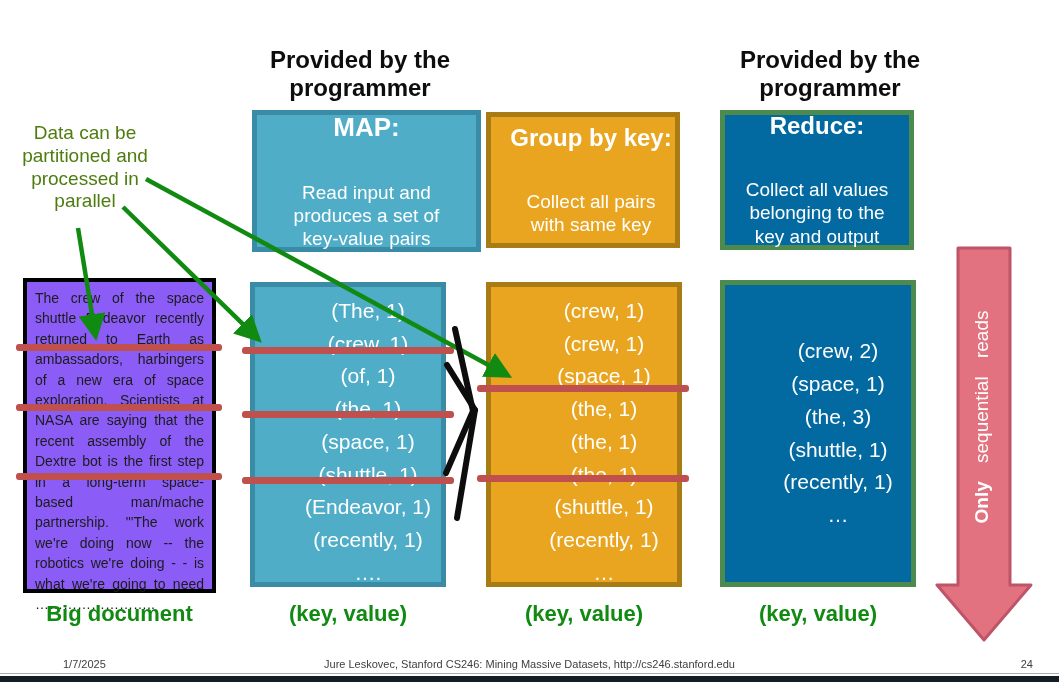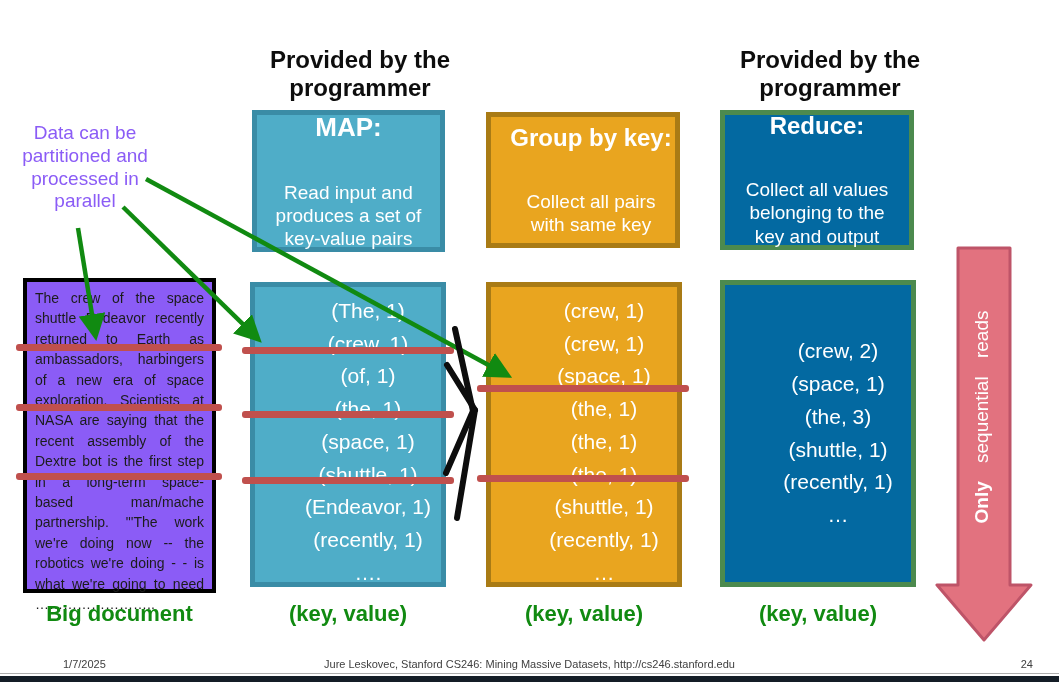--- a/index.html
+++ b/index.html
@@ -12,34 +12,34 @@
 
   .header {
     position:absolute; width:240px; text-align:center;
     font-size:24px; font-weight:bold; color:#0d0d0d; line-height:1.18;
   }
   .header.left { left:240px; top:46px; }
   .header.right { left:710px; top:46px; }
 
   .callout {
     position:absolute; left:2px; top:122px; width:166px; text-align:center;
-    font-size:19px; color:#8b5cf6; line-height:1.2;
+    font-size:19px; color:#4d7c0f; line-height:1.2;
   }
 
   .pbox {
     position:absolute; text-align:center; color:#fff;
     display:flex; flex-direction:column; justify-content:center;
   }
   .pbox .title { font-weight:bold; font-size:24px; margin-bottom:2px; }
   .pbox .desc { font-size:19px; line-height:1.22;margin-top:36px; }
   .box-blue   { background:#4fadc8; border:5px solid #3a8ca6; }
   .box-orange { background:#e9a51f; border:5px solid #a97b15; }
   .box-green  { background:#0369a1; border:5px solid #4c8a4e; }
 
-  .map-box    { left:252px; top:110px; width:193px; height:142px; }
+  .map-box    { left:252px; top:110px; width:229px; height:142px; }
   .map-box .title { font-size:26px; }
   .group-box  { left:486px; top:112px; width:194px; height:136px;padding-left:16px; }
   .reduce-box { left:720px; top:110px; width:194px; height:140px; }
 
   .doc-box {
     position:absolute; left:23px; top:278px; width:193px; height:315px;
     background:#8b5cf6; border:4px solid #000; padding:6px 8px 4px 8px;
   }
   .doc-box .doc-text {
     font-size:14px; line-height:20.4px; color:#1c1c1c; text-align:justify;

